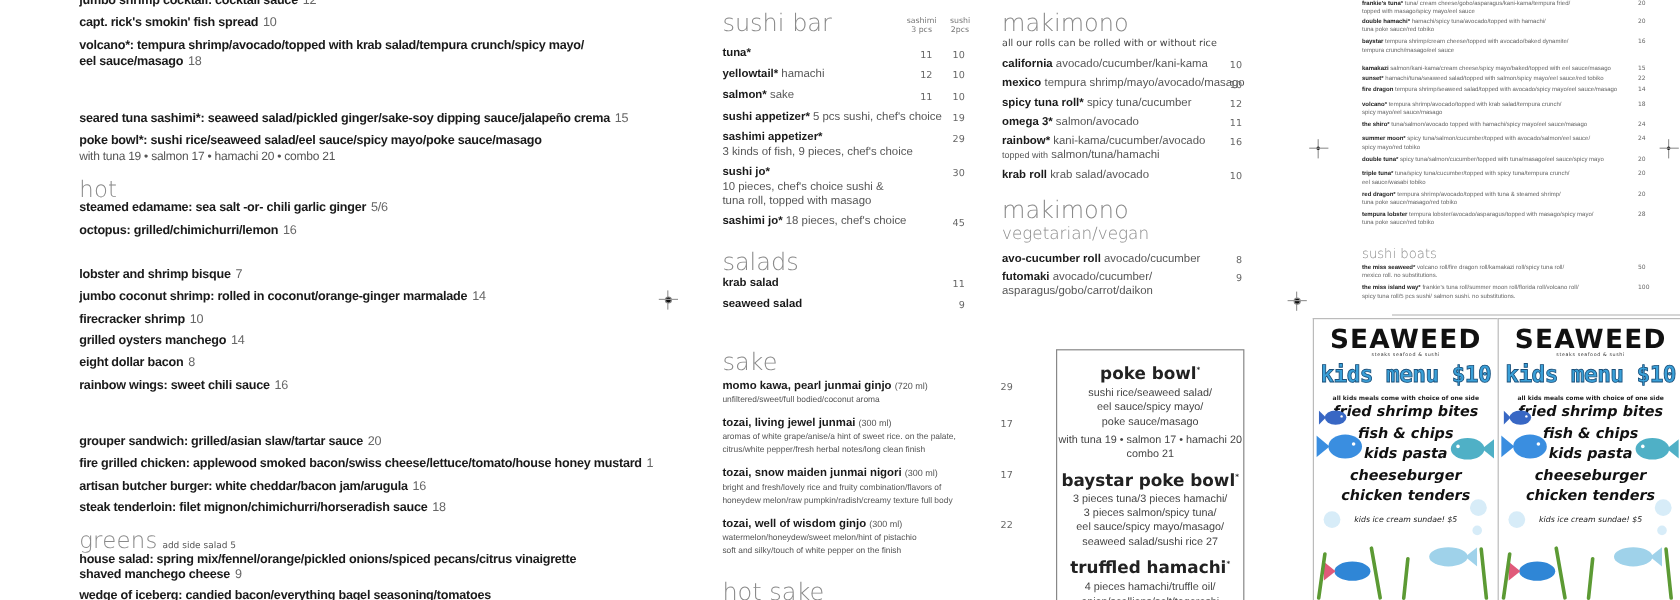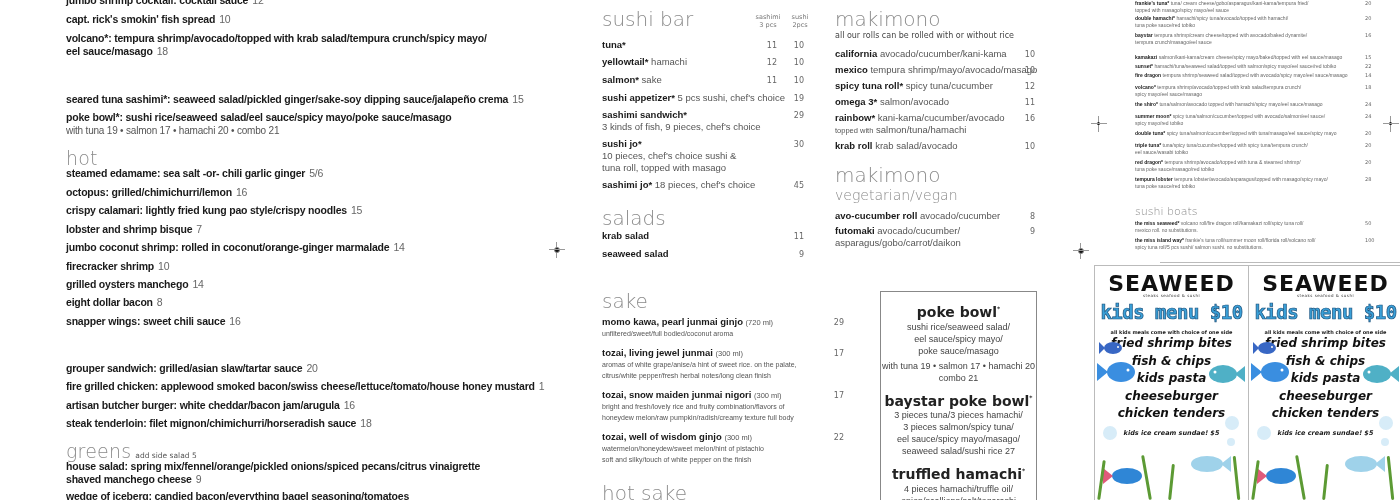--- a/index.html
+++ b/index.html
@@ -46,45 +46,44 @@
   .r-row b { color: #222; }
   .r-price { position: absolute; left: 275px; font-size: 5px; color: #666; }
   .r-head { position: absolute; left: 45px; font-family: "DejaVu Sans", sans-serif; font-weight: 200; color: #8a8a8a; font-size: 11px; }
 
   .kids { position: absolute; top: 265px; width: 154px; height: 235px; border-left: 1px solid #bbb; border-top: 1px solid #bbb; background: #fff; overflow: hidden; text-align: center; }
   .kids .logo { font-family: "DejaVu Sans", sans-serif; font-weight: bold; font-size: 22px; letter-spacing: 1px; margin-top: 5px; color: #111; }
   .kids .tagline { font-size: 4px; color: #333; letter-spacing: 0.5px; margin-top: -3px; }
   .kids .ktitle { font-family: "DejaVu Sans Mono", monospace; font-weight: bold; font-size: 19px; color: #3aa0d8; -webkit-text-stroke: 0.7px #1a4f7a; margin-top: 3px; letter-spacing: -0.5px; }
   .kids .note { font-size: 5px; color: #222; margin-top: 6px; font-weight: bold; }
   .kids .kitem { font-family: "DejaVu Sans", sans-serif; font-style: italic; font-weight: bold; font-size: 12px; color: #111; line-height: 17.5px; }
-  .kids .sundae { font-family: "DejaVu Sans", sans-serif; font-style: italic; font-weight: bold; font-size: 6.5px; margin-top: 6px; }
+  .kids .sundae { font-family: "DejaVu Sans", sans-serif; font-style: italic; font-weight: normal; font-size: 6.5px; margin-top: 6px; }
   .fish { position: absolute; }
   .bubble { position: absolute; border-radius: 50%; background: #d7ecf8; }
   .weed { position: absolute; bottom: 0; width: 3px; background: #5c9a34; border-radius: 2px; }
 </style>
 </head>
 <body>
 
 <div class="panel p-left">
   <div class="item" style="top:-6px;"><span>jumbo shrimp cocktail: cocktail sauce</span><span class="price">12</span></div>
   <div class="item" style="top:13px;"><span>capt. rick's smokin' fish spread</span><span class="price">10</span></div>
   <div class="item" style="top:32px;"><span>volcano*: tempura shrimp/avocado/topped with krab salad/tempura crunch/spicy mayo/</span><br><span>eel sauce/masago</span><span class="price">18</span></div>
   <div class="item" style="top:93px;"><span>seared tuna sashimi*: seaweed salad/pickled ginger/sake-soy dipping sauce/jalapeño crema</span><span class="price">15</span></div>
   <div class="item" style="top:111px;"><span>poke bowl*: sushi rice/seaweed salad/eel sauce/spicy mayo/poke sauce/masago</span><span class="sub">with tuna 19 • salmon 17 • hamachi 20 • combo 21</span></div>
 
   <div class="sec-head" style="top:148px;">hot</div>
   <div class="item" style="top:167px;"><span>steamed edamame: sea salt -or- chili garlic ginger</span><span class="price">5/6</span></div>
   <div class="item" style="top:186px;"><span>octopus: grilled/chimichurri/lemon</span><span class="price">16</span></div>
-  <div class="item" style="top:204px;"><span>crispy calamari: lightly fried kung pao style/crispy noodles</span><span class="price">15</span></div>
   <div class="item" style="top:223px;"><span>lobster and shrimp bisque</span><span class="price">7</span></div>
   <div class="item" style="top:241px;"><span>jumbo coconut shrimp: rolled in coconut/orange-ginger marmalade</span><span class="price">14</span></div>
   <div class="item" style="top:260px;"><span>firecracker shrimp</span><span class="price">10</span></div>
   <div class="item" style="top:278px;"><span>grilled oysters manchego</span><span class="price">14</span></div>
   <div class="item" style="top:296px;"><span>eight dollar bacon</span><span class="price">8</span></div>
-  <div class="item" style="top:315px;"><span>snapper wings: sweet chili sauce</span><span class="price">16</span></div>
+  <div class="item" style="top:315px;"><span>rainbow wings: sweet chili sauce</span><span class="price">16</span></div>
 
   <div class="item" style="top:362px;"><span>grouper sandwich: grilled/asian slaw/tartar sauce</span><span class="price">20</span></div>
   <div class="item" style="top:380px;"><span>fire grilled chicken: applewood smoked bacon/swiss cheese/lettuce/tomato/house honey mustard</span><span class="price">15</span></div>
   <div class="item" style="top:399px;"><span>artisan butcher burger: white cheddar/bacon jam/arugula</span><span class="price">16</span></div>
   <div class="item" style="top:417px;"><span>steak tenderloin: filet mignon/chimichurri/horseradish sauce</span><span class="price">18</span></div>
 
   <div class="sec-head" style="top:441px;"><span>greens</span><span class="note">add side salad 5</span></div>
   <div class="item" style="top:460px;"><span>house salad: spring mix/fennel/orange/pickled onions/spiced pecans/citrus vinaigrette</span><br><span>shaved manchego cheese</span><span class="price">9</span></div>
   <div class="item" style="top:490px;"><span>wedge of iceberg: candied bacon/everything bagel seasoning/tomatoes</span></div>
 </div>
@@ -107,21 +106,21 @@
   <div class="m-price" style="left:192px;top:58px;">12</div>
   <div class="m-price" style="left:219px;top:58px;">10</div>
 
   <div class="m-row" style="left:37px;top:74px;"><b>salmon*</b> <span class="desc">sake</span></div>
   <div class="m-price" style="left:192px;top:76px;">11</div>
   <div class="m-price" style="left:219px;top:76px;">10</div>
 
   <div class="m-row" style="left:37px;top:92px;"><b>sushi appetizer*</b> <span class="desc">5 pcs sushi, chef's choice</span></div>
   <div class="m-price" style="left:219px;top:94px;">19</div>
 
-  <div class="m-row" style="left:37px;top:109px;"><b>sashimi sandwich*</b><br><span class="desc">3 kinds of fish, 9 pieces, chef's choice</span></div>
+  <div class="m-row" style="left:37px;top:109px;"><b>sashimi appetizer*</b><br><span class="desc">3 kinds of fish, 9 pieces, chef's choice</span></div>
   <div class="m-price" style="left:219px;top:111px;">29</div>
 
   <div class="m-row" style="left:37px;top:138px;"><b>sushi jo*</b><br><span class="desc">10 pieces, chef's choice sushi &amp;</span><br><span class="desc">tuna roll, topped with masago</span></div>
   <div class="m-price" style="left:219px;top:140px;">30</div>
 
   <div class="m-row" style="left:37px;top:179px;"><b>sashimi jo*</b> <span class="desc">18 pieces, chef's choice</span></div>
   <div class="m-price" style="left:219px;top:181px;">45</div>
 
   <div class="m-head" style="left:37px;top:207px;">salads</div>
   <div class="m-row" style="left:37px;top:230px;"><b>krab salad</b></div>

